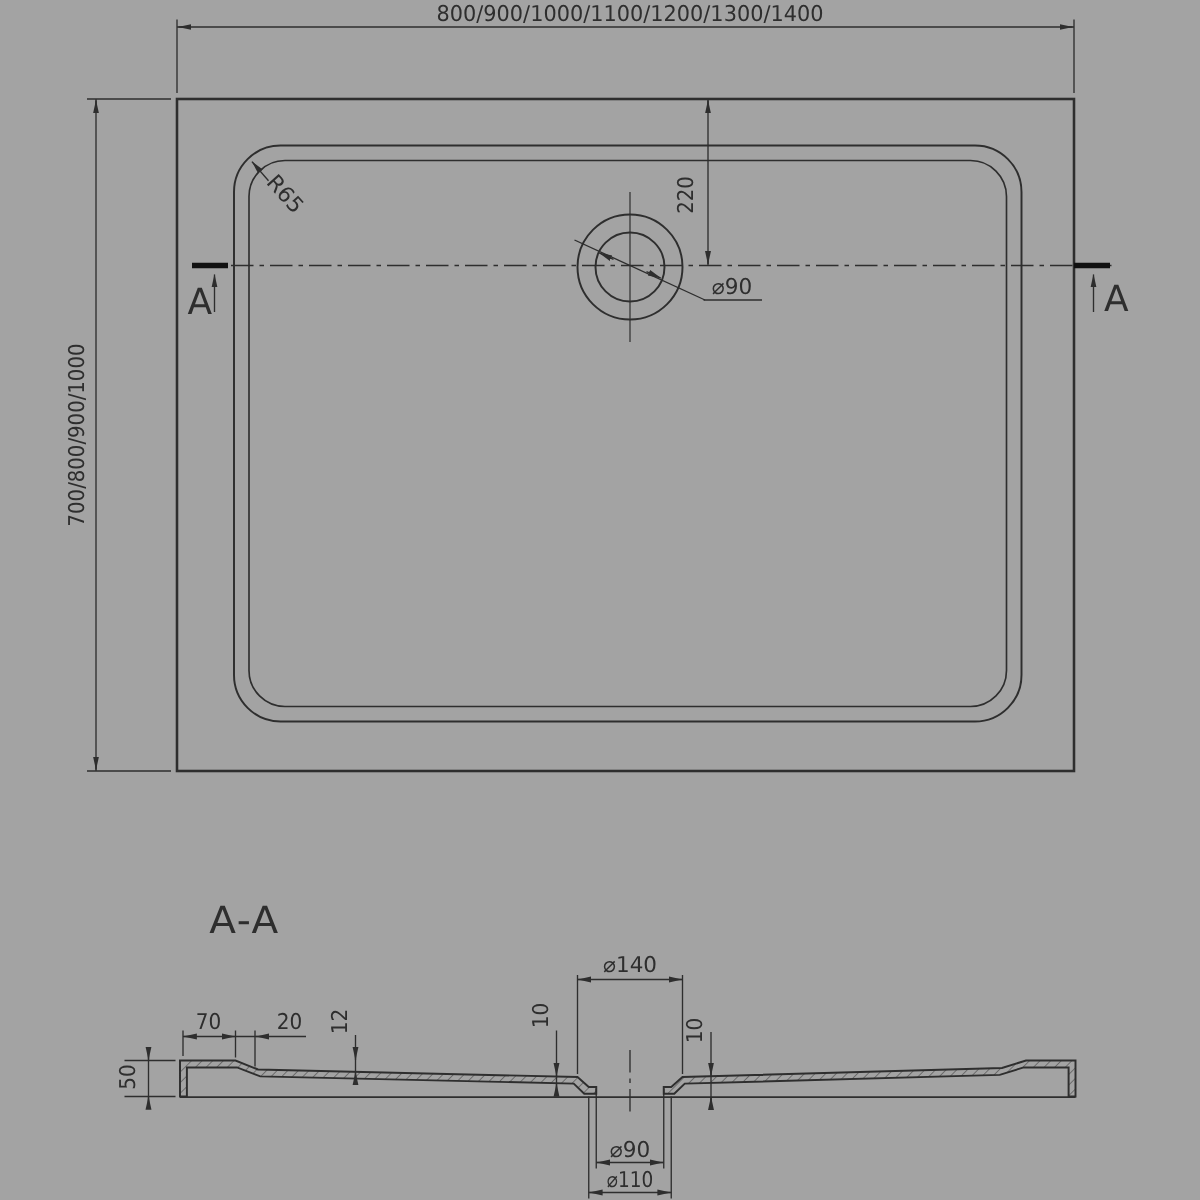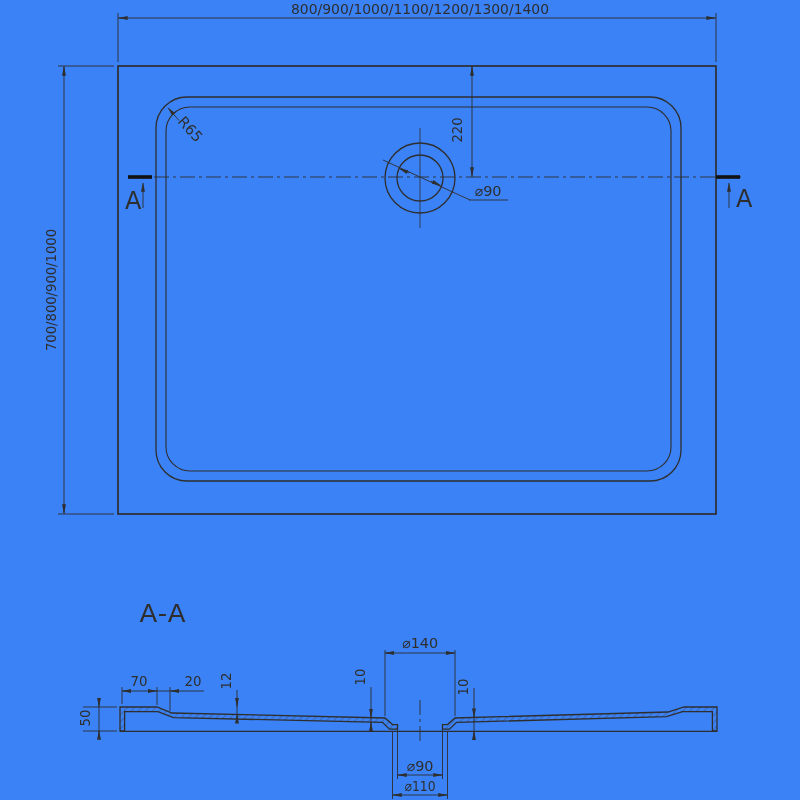--- a/index.html
+++ b/index.html
@@ -1,16 +1,16 @@
 <!DOCTYPE html>
 <html><head>
 <meta charset="utf-8">
 <style>
   html,body{margin:0;padding:0;background:#ffffff;}
-  .stage{position:relative;width:800px;height:800px;background:#3b82f6;overflow:hidden;
+  .stage{position:relative;width:800px;height:800px;background:#a3a3a3;overflow:hidden;
          font-family:"DejaVu Sans", "Liberation Sans", sans-serif;}
   svg{display:block}
   .ln{stroke:#2e2e2e;stroke-width:1.1;fill:none;}
   .thick{stroke-width:1.7;}
   .mid{stroke-width:1.3;}
   .dim{stroke:#2e2e2e;stroke-width:0.9;fill:none;}
   .cl{stroke:#2e2e2e;stroke-width:0.9;fill:none;stroke-dasharray:15 4 3 4;}
   .cls{stroke:#2e2e2e;stroke-width:0.8;fill:none;}
   .cut{stroke:#111;stroke-width:3.6;fill:none;}
   .shell{fill:url(#hatch);stroke:#2e2e2e;stroke-width:1.3;stroke-linejoin:miter;}

